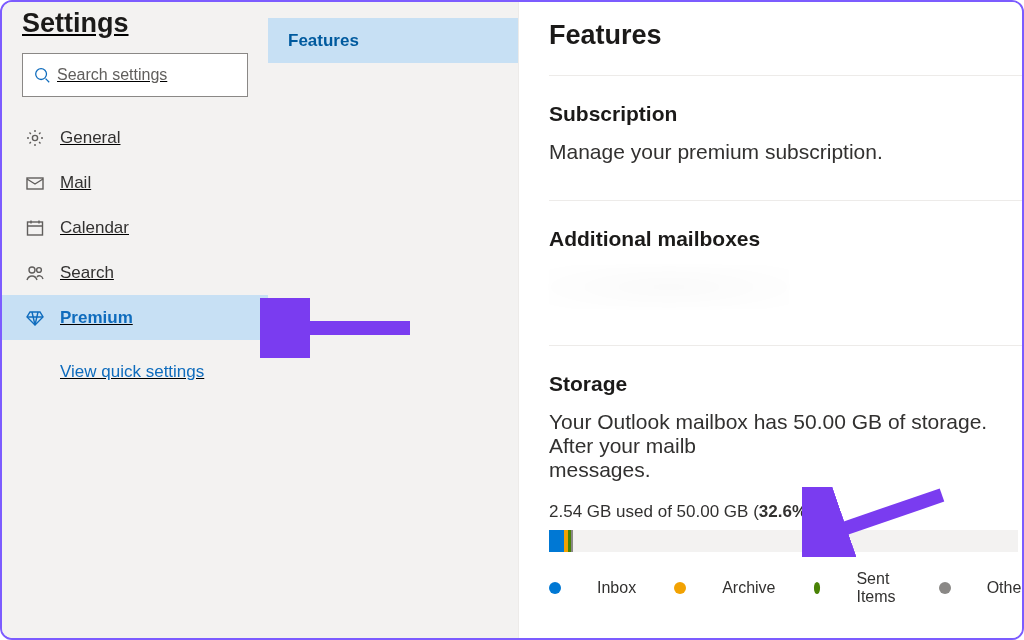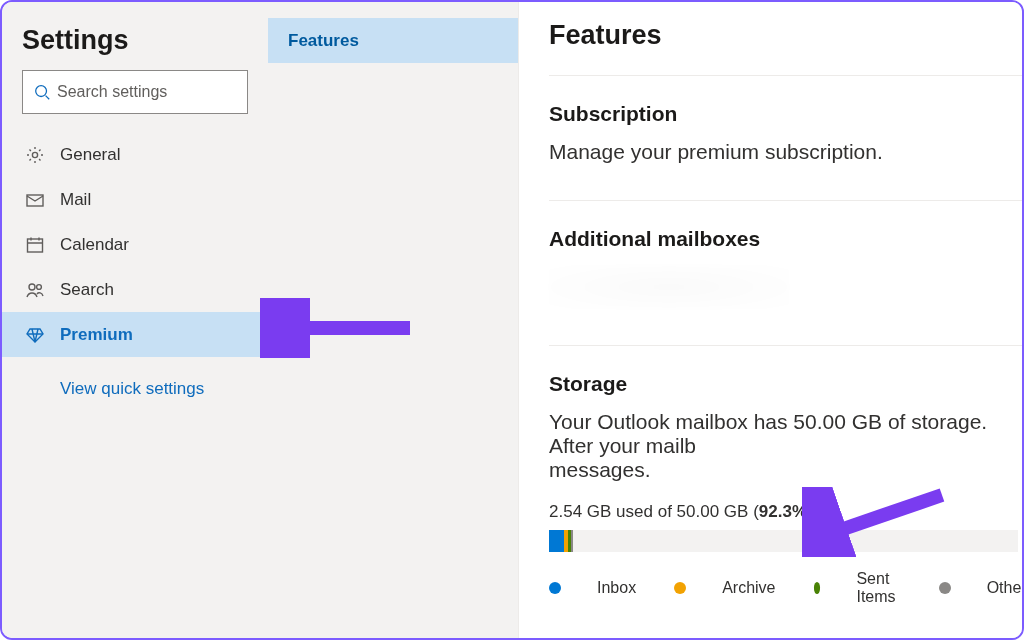--- a/index.html
+++ b/index.html
@@ -9,22 +9,23 @@
     border-radius: 12px;
     background: #fff;
     display: flex;
     position: relative;
   }
 
   
   .col-left {
     width: 266px;
     background: #f3f2f1;
-    padding: 17px 0 0 0;
+    padding: 0 0 0 0;
     border-right: none;
+    text-decoration: underline;
   }
   .settings-title {
     font-size: 27px;
     font-weight: 700;
     padding: 6px 20px 14px 20px;
     color: #1b1a19;
   }
   .search-wrap { padding: 0 20px 18px 20px; }
   .search-box {
     border: 1px solid #8a8886;
@@ -222,21 +223,21 @@
   <div class="section">
     <div class="section-h">Additional mailboxes</div>
     <div class="blurbox"></div>
   </div>
   <div class="divider"></div>
 
   <div class="section">
     <div class="section-h">Storage</div>
     <div class="section-text" id="storage-text">Your Outlook mailbox has 50.00 GB of storage. After your mailb<br>messages.</div>
     <div class="storage-used">
-      <span>2.54 GB used of 50.00 GB (</span><b>92.3%</b><span>)</span>
+      <span>2.54 GB used of 50.00 GB (</span><b>32.6%</b><span>)</span>
     </div>
     <div class="bar" id="bar">
         <div class="seg" style="width: 3.1%; background: rgb(0, 120, 212);"></div>
         <div class="seg" style="width: 0.9%; background: rgb(242, 162, 2);"></div>
         <div class="seg" style="width: 0.6%; background: rgb(73, 130, 5);"></div>
         <div class="seg" style="width: 0.5%; background: rgb(138, 136, 134);"></div>
       </div>
     <div class="legend" id="legend">
         <div class="lg">
           <span class="dot" style="background:#0078d4"></span>

